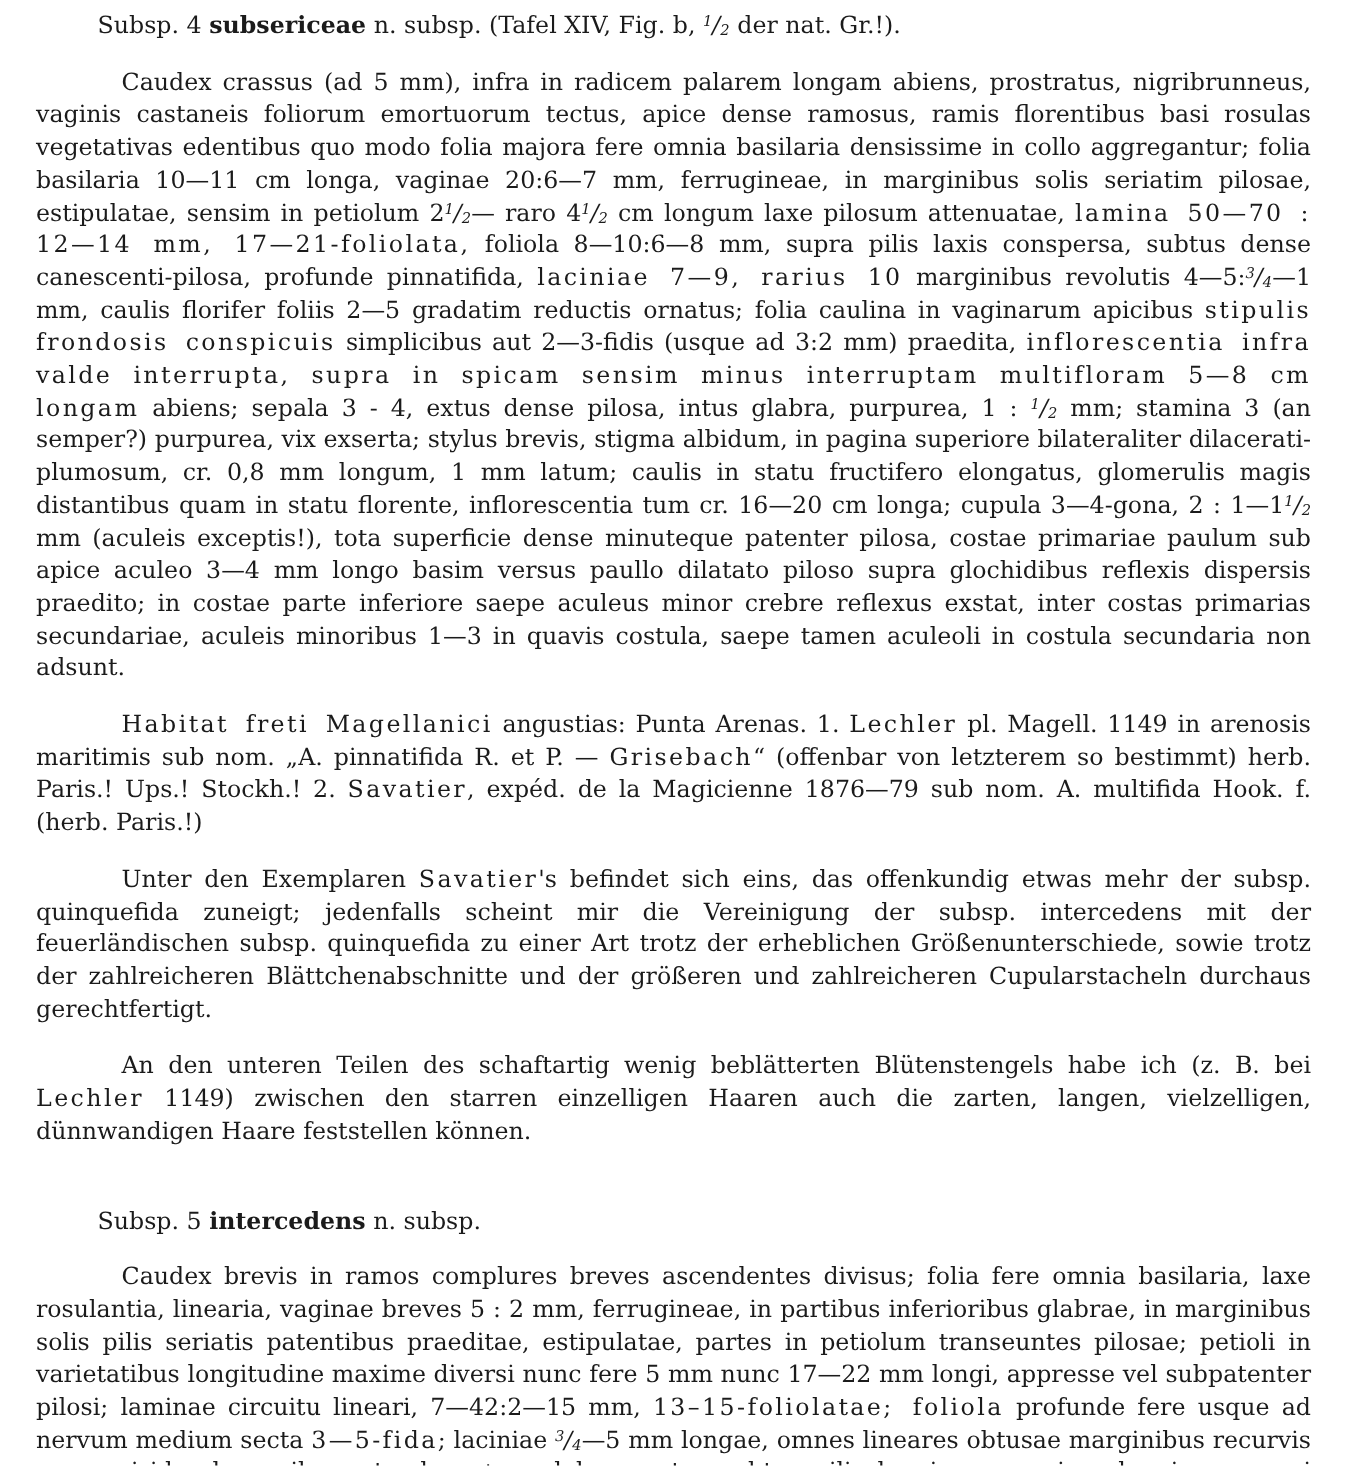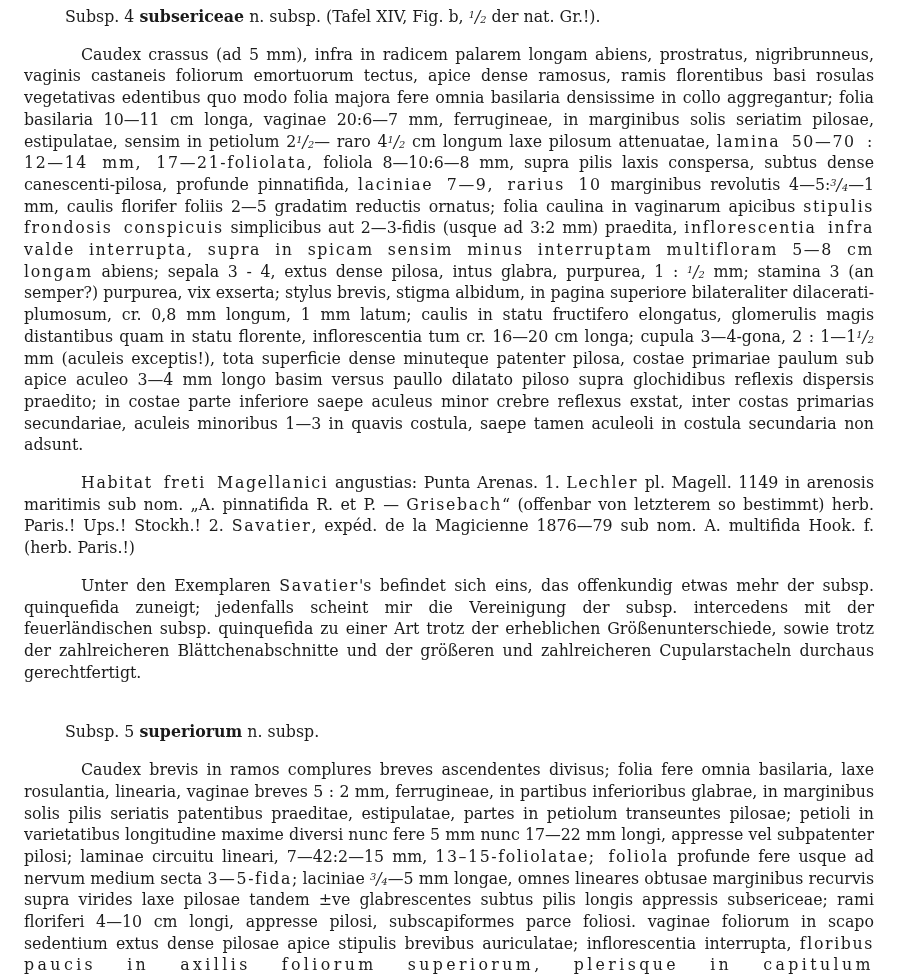--- a/index.html
+++ b/index.html
@@ -45,16 +45,17 @@
 </style>
 </head>
 <body>
 
 <div class="document">
   <div>
       <p class="heading">Subsp. 4 <span class="bold">subsericeae</span> n. subsp. (Tafel XIV, Fig. b, <span class="frac"><sup>1</sup>/<sub>2</sub></span> der nat. Gr.!).</p>
       <p class="paragraph">Caudex crassus (ad 5 mm), infra in radicem palarem longam abiens, prostratus, nigribrunneus, vaginis castaneis foliorum emortuorum tectus, apice dense ramosus, ramis florentibus basi rosulas vegetativas edentibus quo modo folia majora fere omnia basilaria densissime in collo aggregantur; folia basilaria 10—11 cm longa, vaginae 20:6—7 mm, ferrugineae, in marginibus solis seriatim pilosae, estipulatae, sensim in petiolum 2<span class="frac"><sup>1</sup>/<sub>2</sub></span>— raro 4<span class="frac"><sup>1</sup>/<sub>2</sub></span> cm longum laxe pilosum attenuatae, <span class="sperr">lamina 50—70 : 12—14 mm, 17—21-foliolata,</span> foliola 8—10:6—8 mm, supra pilis laxis conspersa, subtus dense canescenti-pilosa, profunde pinnatifida, <span class="sperr">laciniae 7—9, rarius 10</span> marginibus revolutis 4—5:<span class="frac"><sup>3</sup>/<sub>4</sub></span>—1 mm, caulis florifer foliis 2—5 gradatim reductis ornatus; folia caulina in vaginarum apicibus <span class="sperr">stipulis frondosis conspicuis</span> simplicibus aut 2—3-fidis (usque ad 3:2 mm) praedita, <span class="sperr">inflorescentia infra valde interrupta, supra in spicam sensim minus interruptam multifloram 5—8 cm longam</span> abiens; sepala 3 - 4, extus dense pilosa, intus glabra, purpurea, 1 : <span class="frac"><sup>1</sup>/<sub>2</sub></span> mm; stamina 3 (an semper?) purpurea, vix exserta; stylus brevis, stigma albidum, in pagina superiore bilateraliter dilacerati-plumosum, cr. 0,8 mm longum, 1 mm latum; caulis in statu fructifero elongatus, glomerulis magis distantibus quam in statu florente, inflorescentia tum cr. 16—20 cm longa; cupula 3—4-gona, 2 : 1—1<span class="frac"><sup>1</sup>/<sub>2</sub></span> mm (aculeis exceptis!), tota superficie dense minuteque patenter pilosa, costae primariae paulum sub apice aculeo 3—4 mm longo basim versus paullo dilatato piloso supra glochidibus reflexis dispersis praedito; in costae parte inferiore saepe aculeus minor crebre reflexus exstat, inter costas primarias secundariae, aculeis minoribus 1—3 in quavis costula, saepe tamen aculeoli in costula secundaria non adsunt.</p>
       <p class="paragraph"><span class="sperr">Habitat freti Magellanici</span> angustias: Punta Arenas.  1. <span class="sperr">Lechler</span> pl. Magell. 1149 in arenosis maritimis sub nom. „<span class="italic">A. pinnatifida R. et P.</span> — <span class="sperr">Grisebach</span>“ (offenbar von letzterem so bestimmt) herb. Paris.! Ups.! Stockh.! 2. <span class="sperr">Savatier</span>, expéd. de la Magicienne 1876—79 sub nom. <span class="italic">A. multifida Hook. f.</span> (herb. Paris.!)</p>
       <p class="paragraph">Unter den Exemplaren <span class="sperr">Savatier</span>'s befindet sich eins, das offenkundig etwas mehr der <span class="italic">subsp. quinquefida</span> zuneigt; jedenfalls scheint mir die Vereinigung der <span class="italic">subsp. intercedens</span> mit der feuerländischen <span class="italic">subsp. quinquefida</span> zu einer Art trotz der erheblichen Größenunterschiede, sowie trotz der zahlreicheren Blättchenabschnitte und der größeren und zahlreicheren Cupularstacheln durchaus gerechtfertigt.</p>
-      <p class="heading gap-before">Subsp. 5 <span class="bold">superiorum</span> n. subsp.</p>
+      <p class="paragraph">An den unteren Teilen des schaftartig wenig beblätterten Blütenstengels habe ich (z. B. bei <span class="sperr">Lechler</span> 1149) zwischen den starren einzelligen Haaren auch die zarten, langen, vielzelligen, dünnwandigen Haare feststellen können.</p>
+      <p class="heading gap-before">Subsp. 5 <span class="bold">intercedens</span> n. subsp.</p>
       <p class="paragraph">Caudex brevis in ramos complures breves ascendentes divisus; folia fere omnia basilaria, laxe rosulantia, linearia, vaginae breves 5 : 2 mm, ferrugineae, in partibus inferioribus glabrae, in marginibus solis pilis seriatis patentibus praeditae, estipulatae, partes in petiolum transeuntes pilosae; petioli in varietatibus longitudine maxime diversi nunc fere 5 mm nunc 17—22 mm longi, appresse vel subpatenter pilosi; laminae circuitu lineari, 7—42:2—15 mm, <span class="sperr">13–15-foliolatae; foliola</span> profunde fere usque ad nervum medium secta <span class="sperr">3—5-fida</span>; laciniae <span class="frac"><sup>3</sup>/<sub>4</sub></span>—5 mm longae, omnes lineares obtusae marginibus recurvis supra virides laxe pilosae tandem ±ve glabrescentes subtus pilis longis appressis subsericeae; rami floriferi 4—10 cm longi, appresse pilosi, subscapiformes parce foliosi. vaginae foliorum in scapo sedentium extus dense pilosae apice stipulis brevibus auriculatae; inflorescentia interrupta, <span class="sperr">floribus </span><span class="sperr-wide">paucis in axillis foliorum superiorum, plerisque in capitulum globosum vel</span></p>
     </div>
 </div>
 
 </body></html>

